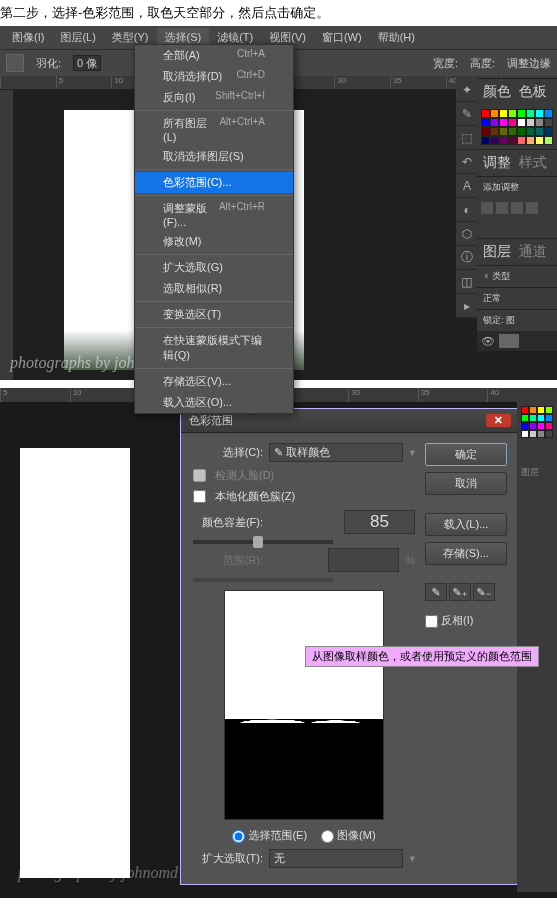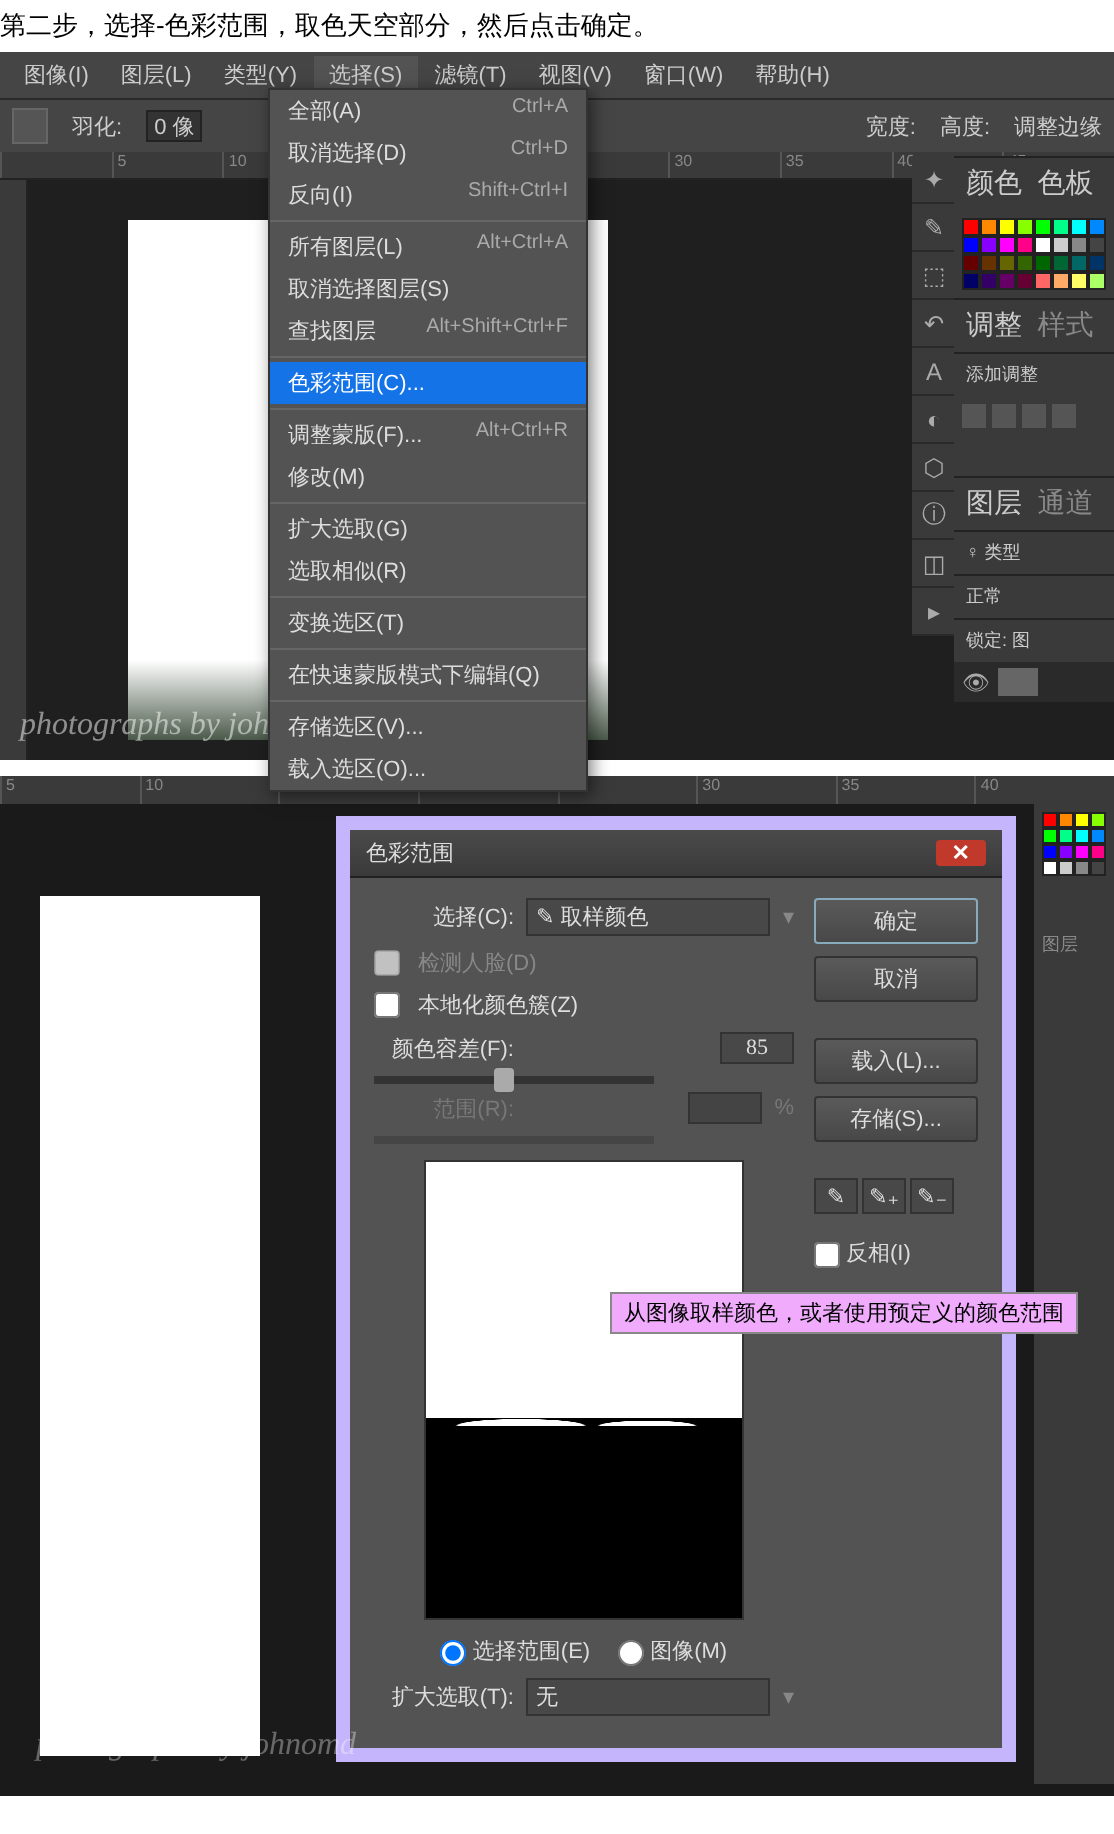--- a/index.html
+++ b/index.html
@@ -13,46 +13,46 @@
 .options-bar input { background: #333; border: 1px solid #222; color: #ccc; width: 28px; padding: 1px 3px; font-size: 11px; }
 .tab-bar { background: #3a3a3a; padding: 3px 8px; font-size: 10px; color: #aaa; border-top: 1px solid #2a2a2a; }
 .ruler-h { background: #3a3a3a; height: 14px; display: flex; font-size: 8px; color: #888; border-bottom: 1px solid #222; }
 .ruler-h span { flex: 1; border-left: 1px solid #555; padding-left: 2px; }
 .canvas-area { background: #1f1f1f; position: relative; height: 290px; display: flex; }
 .ruler-v { width: 14px; background: #3a3a3a; border-right: 1px solid #222; }
 .canvas-content { flex: 1; position: relative; padding: 20px 0 0 50px; }
 .canvas-img { width: 240px; height: 260px; background: #fff; position: relative; overflow: hidden; }
 .watermark { position: absolute; bottom: 8px; left: 10px; font-style: italic; font-family: cursive; color: rgba(255,255,255,0.5); font-size: 16px; z-index: 5; pointer-events: none; }
 .dropdown { position: absolute; top: 18px; left: 134px; width: 160px; background: #535353; border: 1px solid #333; box-shadow: 2px 2px 8px rgba(0,0,0,0.5); z-index: 10; font-size: 11px; }
-.dropdown-item { display: flex; justify-content: space-between; padding: 3px 9px; color: #ddd; cursor: pointer; }
+.dropdown-item { display: flex; justify-content: space-between; padding: 3px 28px; color: #ddd; cursor: pointer; }
 .dropdown-item.highlighted { background: #1473e6; color: #fff; }
 .dropdown-sep { height: 1px; background: #666; margin: 2px 0; }
 .panels { position: absolute; right: 0; top: 52px; width: 80px; background: #3a3a3a; }
 .swatches { display: grid; grid-template-columns: repeat(8, 1fr); gap: 0; padding: 4px; background: #3a3a3a; }
 .swatches div { height: 9px; border: 1px solid #222; }
 .panel-hdr { background: #3a3a3a; padding: 4px 6px; font-size: 14px; color: #ccc; border-top: 1px solid #222; }
 .tool-strip { position: absolute; left: 456px; top: 52px; width: 22px; background: #3a3a3a; }
 .tool-strip div { height: 24px; display: flex; align-items: center; justify-content: center; color: #aaa; font-size: 12px; border-bottom: 1px solid #2a2a2a; }
 
 
 .ps-window2 { background: #1a1a1a; position: relative; height: 510px; margin-top: 8px; }
 .ruler-h2 { background: #3a3a3a; height: 14px; display: flex; font-size: 8px; color: #888; }
 .ruler-h2 span { flex: 1; border-left: 1px solid #555; padding-left: 2px; }
 .canvas2 { position: absolute; left: 20px; top: 60px; width: 110px; height: 430px; background: #fff; }
-.dialog { position: absolute; left: 168px; top: 20px; width: 340px; background: #535353; border: 7px solid #c4b5fd; color: #ddd; font-size: 11px; }
+.dialog { position: absolute; left: 180px; top: 20px; width: 340px; background: #535353; border: 1px solid #c4b5fd; color: #ddd; font-size: 11px; }
 .dialog-title { background: linear-gradient(#4a4a4a, #3a3a3a); padding: 4px 8px; display: flex; justify-content: space-between; align-items: center; border-bottom: 1px solid #222; }
 .dialog-close { background: #c0392b; color: #fff; padding: 0 8px; border-radius: 2px; cursor: pointer; font-weight: bold; }
 .dialog-body { padding: 10px 12px; display: flex; gap: 10px; }
 .dialog-left { flex: 1; }
 .dialog-right { width: 82px; display: flex; flex-direction: column; gap: 6px; }
 .dlg-row { display: flex; align-items: center; gap: 6px; margin-bottom: 6px; }
 .dlg-row label { min-width: 70px; text-align: right; }
 .dlg-select { background: #484848; border: 1px solid #333; color: #ddd; padding: 1px 4px; flex: 1; font-size: 11px; }
 .dlg-btn { background: linear-gradient(#5a5a5a, #484848); border: 1px solid #333; color: #ddd; padding: 3px 4px; text-align: center; cursor: pointer; border-radius: 2px; font-size: 11px; }
-.dlg-input { background: #484848; border: 1px solid #333; color: #ddd; width: 37px; padding: 1px 4px; text-align: center; font-size: 11px; font-family: Liberation Serif, serif; }
+.dlg-input { background: #484848; border: 1px solid #333; color: #ddd; width: 71px; padding: 1px 4px; text-align: center; font-size: 17px; }
 .slider { width: 140px; height: 4px; background: #333; position: relative; margin: 4px 0; }
 .slider-thumb { position: absolute; width: 10px; height: 12px; background: #aaa; top: -4px; left: 60px; border-radius: 2px; }
 .eyedroppers { display: flex; gap: 2px; }
 .eyedrop { width: 22px; height: 18px; background: #484848; border: 1px solid #333; display: flex; align-items: center; justify-content: center; cursor: pointer; }
 .preview-box { width: 160px; height: 230px; background: #fff; margin: 8px auto; position: relative; border: 1px solid #333; }
 .preview-black { position: absolute; bottom: 0; left: 0; right: 0; height: 100px; background: #000; }
 .preview-black::before { content: ''; position: absolute; top: -8px; left: 0; right: 0; height: 12px; background: radial-gradient(ellipse at 30% 100%, #fff 20%, transparent 21%), radial-gradient(ellipse at 70% 100%, #fff 15%, transparent 16%); }
 .radio-row { display: flex; gap: 14px; justify-content: center; margin: 6px 0; }
 .tooltip { position: absolute; background: #f0abfc; border: 1px solid #888; color: #000; padding: 2px 6px; font-size: 11px; right: 18px; top: 258px; z-index: 20; }
 .watermark2 { position: absolute; bottom: 16px; left: 18px; font-style: italic; font-family: cursive; color: rgba(255,255,255,0.35); font-size: 16px; }
@@ -119,24 +119,20 @@
         <span style="color:#aaa;font-size:10px">Shift+Ctrl+I</span>
       </div>
       <div class="dropdown-sep"></div>
       <div class="dropdown-item">
         <span>所有图层(L)</span>
         <span style="color:#aaa;font-size:10px">Alt+Ctrl+A</span>
       </div>
       <div class="dropdown-item">
         <span>取消选择图层(S)</span>
         <span style="color:#aaa;font-size:10px"></span>
-      </div>
-      <div class="dropdown-item">
-        <span>查找图层</span>
-        <span style="color:#aaa;font-size:10px">Alt+Shift+Ctrl+F</span>
       </div>
       <div class="dropdown-sep"></div>
       <div class="dropdown-item highlighted">
         <span>色彩范围(C)...</span>
         <span style="color:#aaa;font-size:10px"></span>
       </div>
       <div class="dropdown-sep"></div>
       <div class="dropdown-item">
         <span>调整蒙版(F)...</span>
         <span style="color:#aaa;font-size:10px">Alt+Ctrl+R</span>

